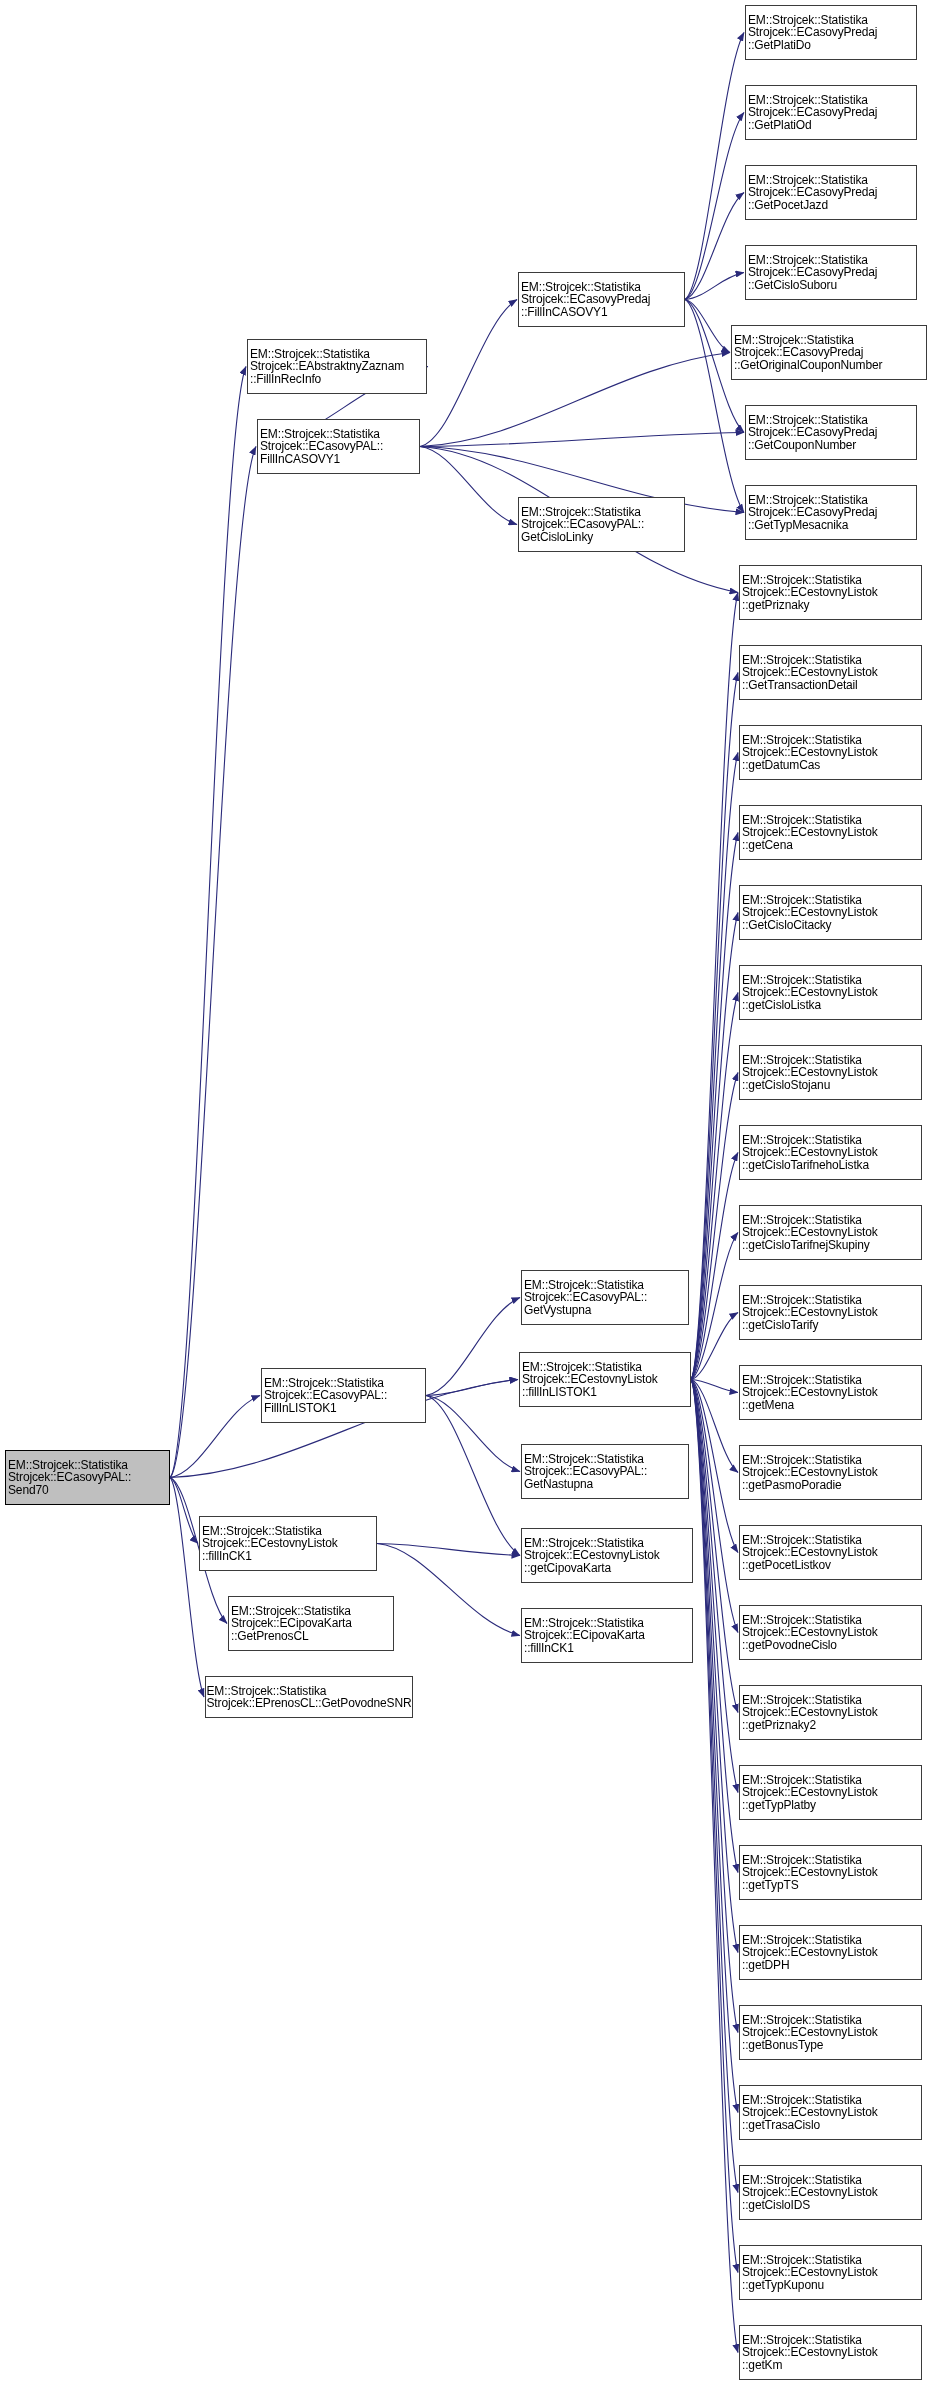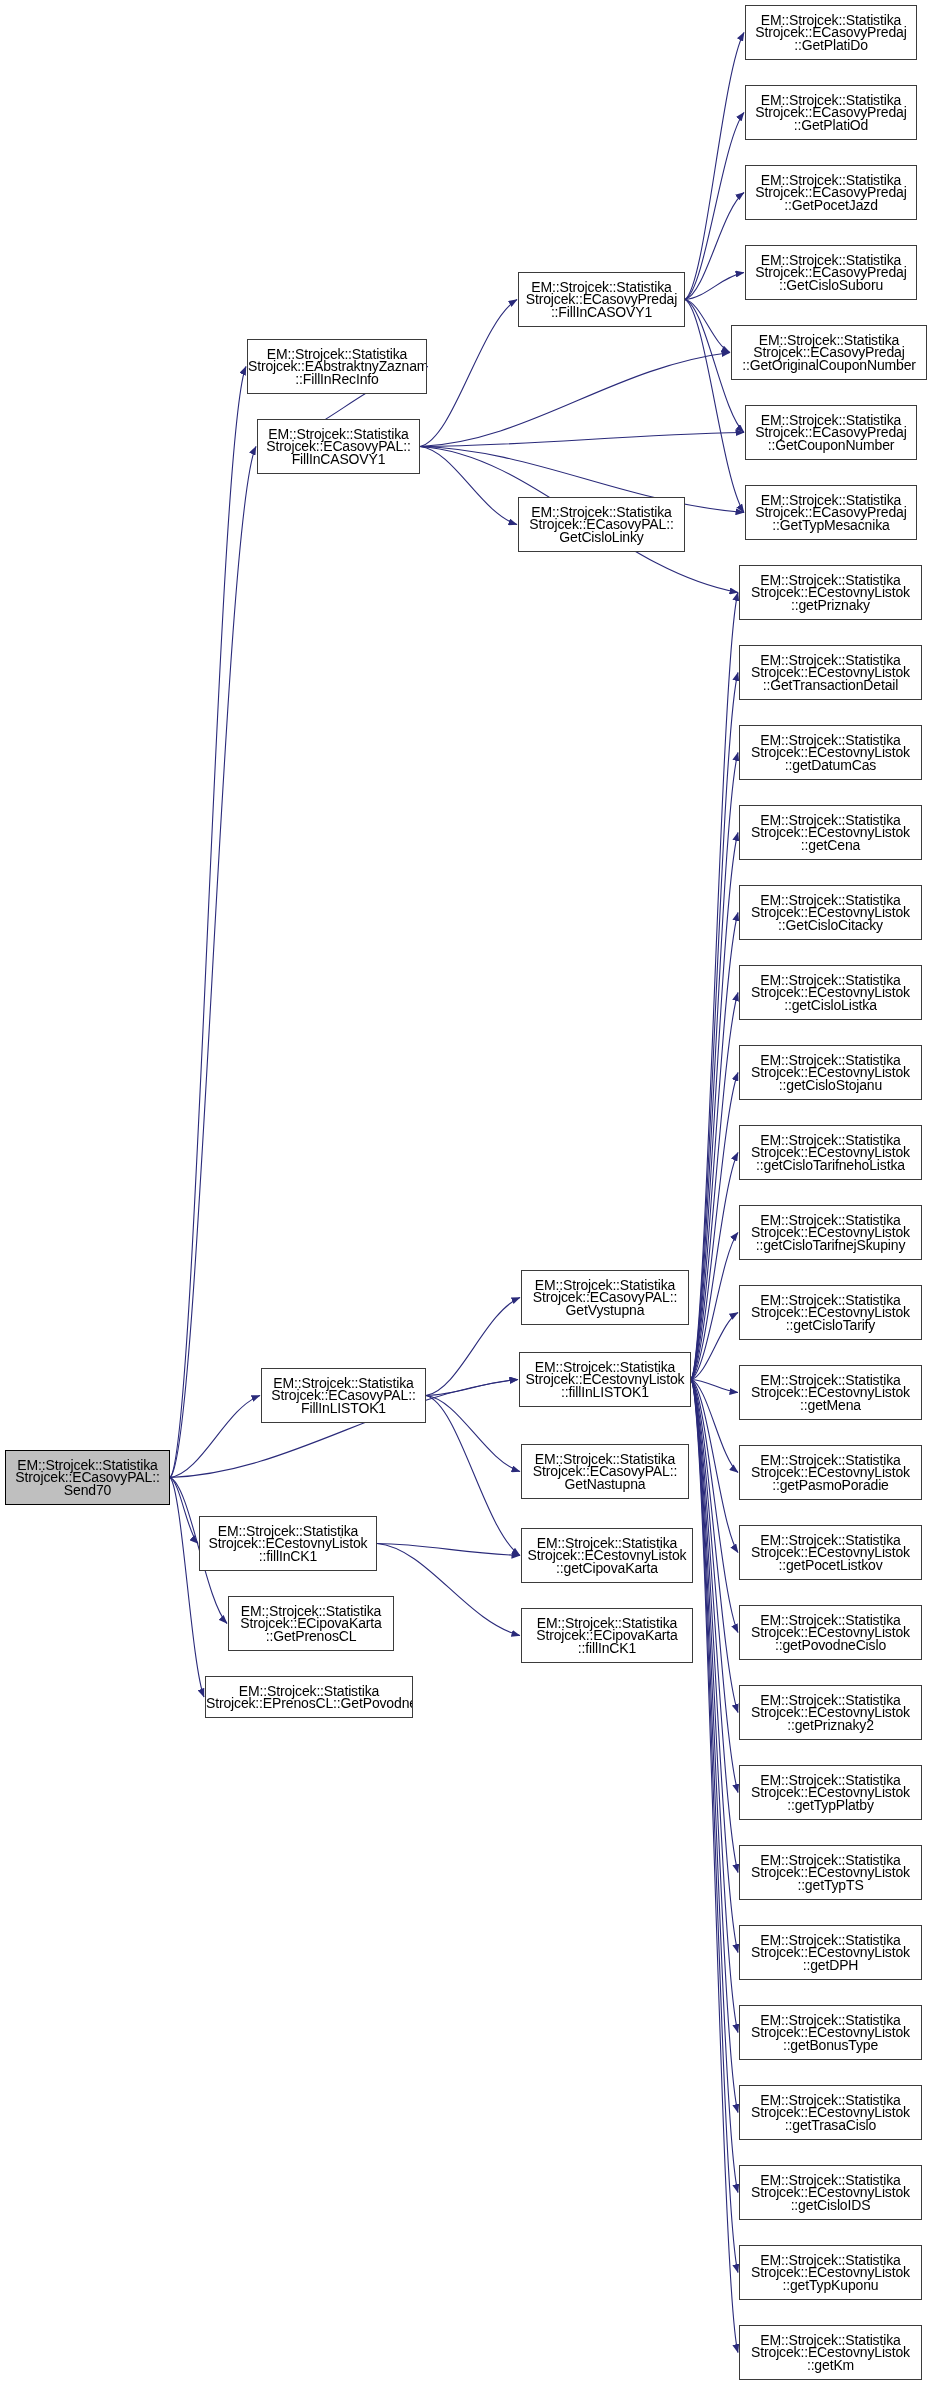--- a/index.html
+++ b/index.html
@@ -5,23 +5,22 @@
   html,body{margin:0;padding:0;background:#ffffff;}
   body{font-family:"Liberation Sans","DejaVu Sans",sans-serif;}
   #canvas{position:relative;width:940px;height:2387px;background:#fff;overflow:hidden;}
   svg#edges{position:absolute;left:0;top:0;width:940px;height:2387px;pointer-events:none;}
   .node{
     position:absolute;
     box-sizing:border-box;
     border:1px solid #3b3b3b;
     background:#ffffff;
     color:#000000;
-    font-size:14px;
+    font-size:12px;
     line-height:12.2px;
-    text-align:center;
     display:flex;
     align-items:center;
     justify-content:center;
     letter-spacing:-0.15px;
     white-space:pre-line;
     overflow:hidden;
   }
   .node.root{
     background:#bfbfbf;
     border:1px solid #000000;

